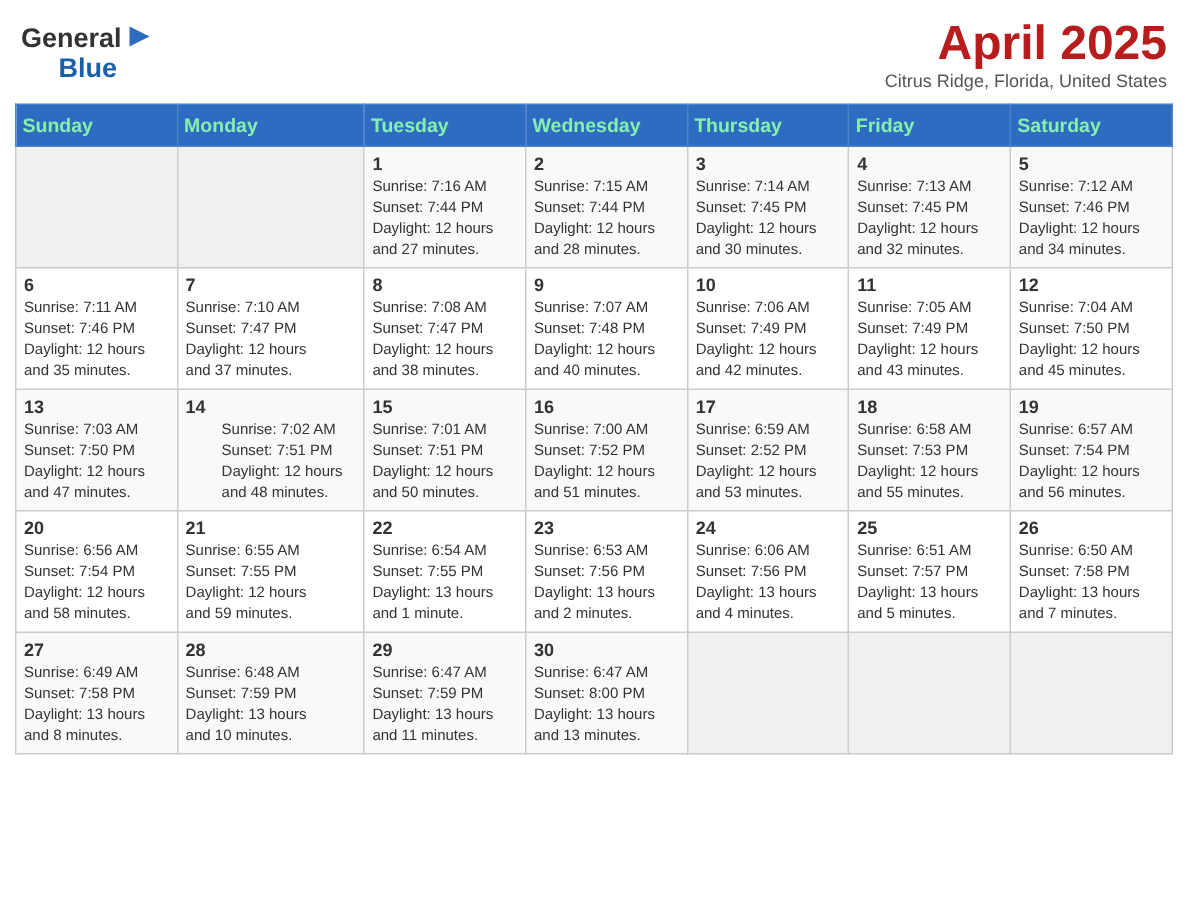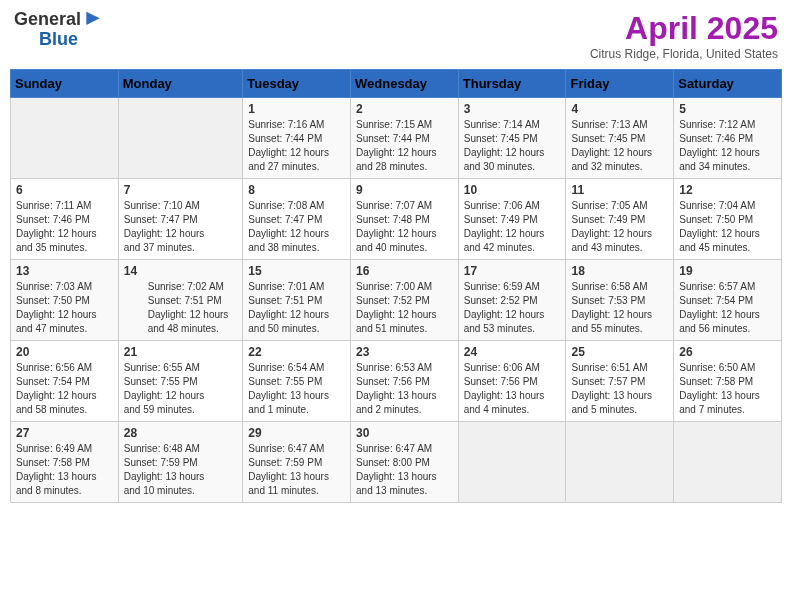--- a/index.html
+++ b/index.html
@@ -6,21 +6,21 @@
     body {
       font-family: Arial, sans-serif;
       background: #fff;
       width: 792px;
       min-height: 612px;
       padding: 10px;
     }
     .header {
       display: flex;
       justify-content: space-between;
-      align-items: flex-start;
+      align-items: center;
       margin-bottom: 8px;
       padding: 0 4px;
     }
     .logo {
       display: flex;
       align-items: center;
     }
     .logo-text {
       font-size: 18px;
       font-weight: bold;
@@ -32,34 +32,34 @@
       width: 20px;
       height: 20px;
       margin-left: 2px;
     }
     .title-block {
       text-align: right;
     }
     .month-year {
       font-size: 32px;
       font-weight: bold;
-      color: #a21caf;
+      color: #b91c1c;
     }
     .location {
       font-size: 12px;
       color: #555;
     }
     .calendar {
       width: 100%;
       border-collapse: collapse;
       border: 1px solid #ccc;
     }
     .calendar th {
       background-color: #2d6cc0;
-      color: #000000;
+      color: #86efac;
       font-size: 13px;
       font-weight: bold;
       padding: 6px 4px;
       text-align: left;
       border: 1px solid #4a82cc;
     }
     .calendar td {
       vertical-align: top;
       border: 1px solid #ccc;
       padding: 4px 5px;

